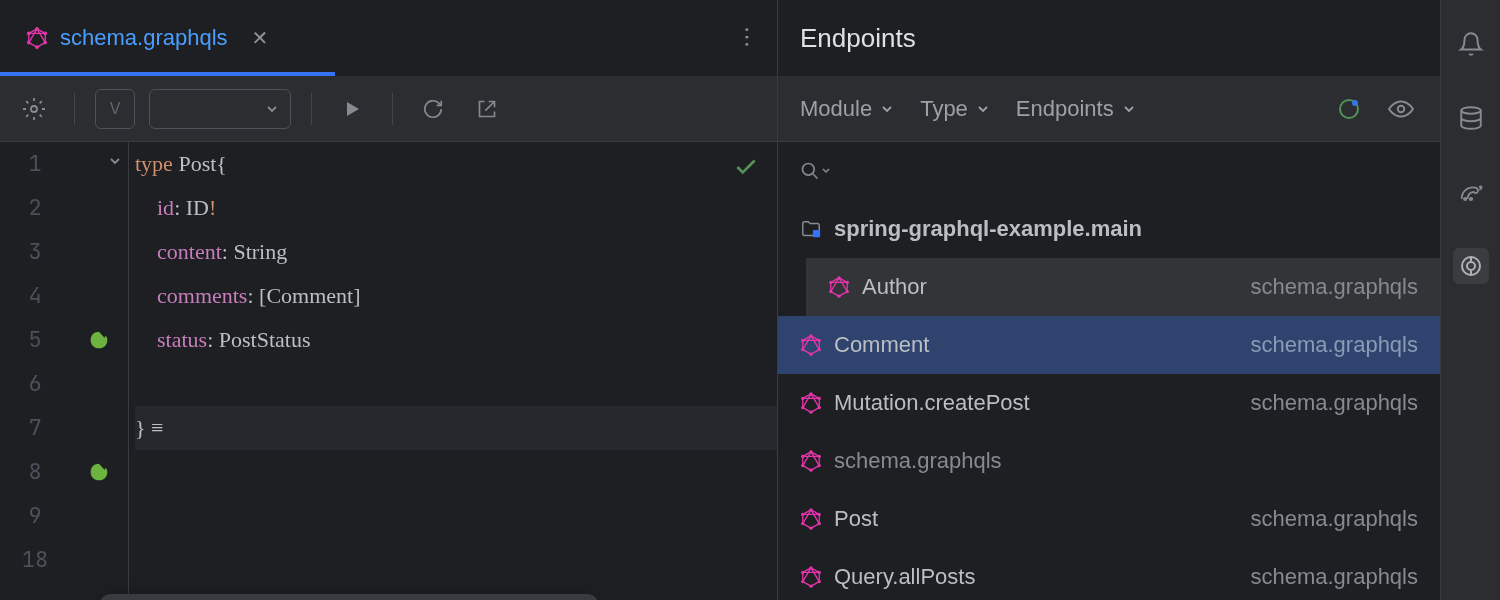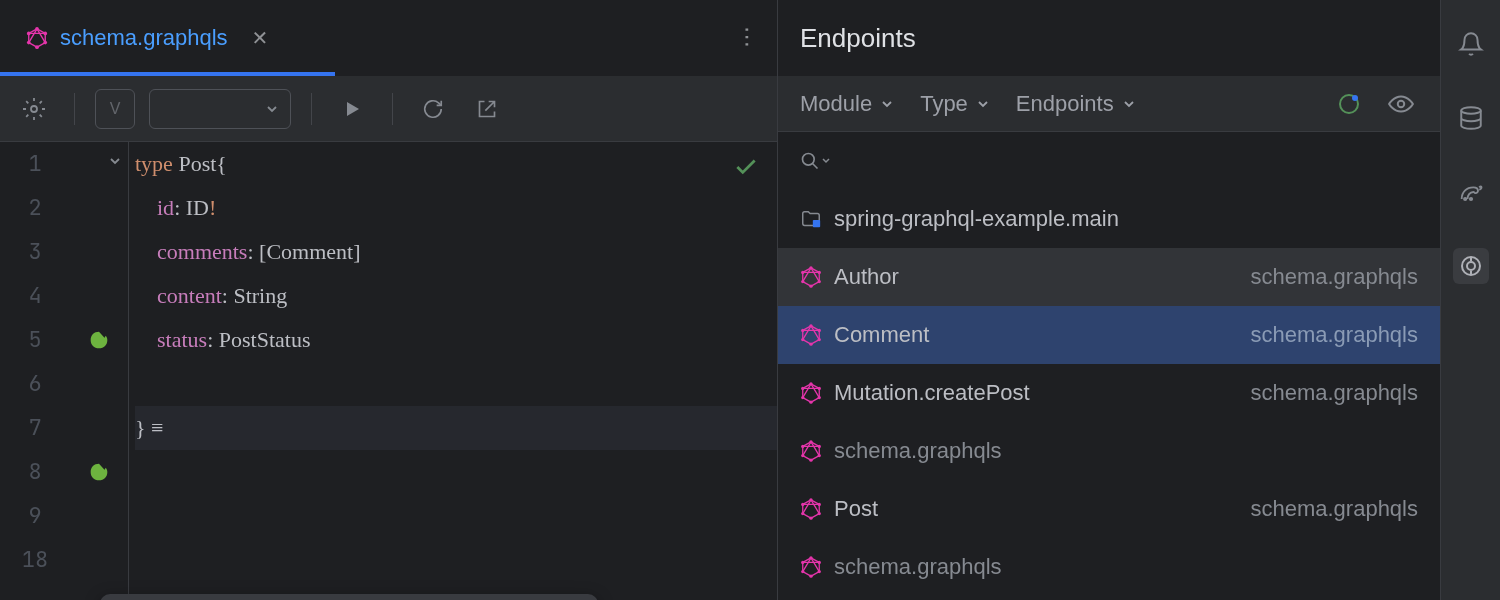--- a/index.html
+++ b/index.html
@@ -41,31 +41,31 @@
   .bang { color: #cf8e6d; }
   .bracket { color: #bcbec4; }
   .fold { position: absolute; left: 108px; top: 12px; color: #868a91; cursor: pointer; }
   .status-check { position: absolute; right: 18px; top: 12px; color: #549159; }
   .tooltip { position: absolute; left: 100px; top: 452px; background: #393b40; color: #d4d6db; padding: 16px 24px; border-radius: 10px; font-family: -apple-system, sans-serif; font-size: 22px; box-shadow: 0 4px 16px rgba(0,0,0,0.4); z-index: 10; }
   .line-9 { background: #26282e; }
 
   .endpoints-pane { flex: 1; display: flex; flex-direction: column; }
   .ep-header { height: 76px; display: flex; align-items: center; padding: 0 22px; }
   .ep-title { color: #dfe1e5; font-size: 26px; font-weight: 500; }
-  .ep-filters { height: 56px; background: #2b2d30; display: flex; align-items: center; gap: 18px; padding: 0 22px; border-bottom: 1px solid #393b40; }
+  .ep-filters { height: 66px; background: #2b2d30; display: flex; align-items: center; gap: 18px; padding: 0 22px; border-bottom: 1px solid #393b40; }
   .filter { display: flex; align-items: center; gap: 8px; color: #9da0a8; font-size: 22px; cursor: pointer; }
   .filter-spacer { flex: 1; }
   .ep-search { height: 58px; display: flex; align-items: center; padding: 0 22px; color: #868a91; }
   .search-icon-wrap { display: flex; align-items: center; gap: 2px; }
   .ep-list { flex: 1; overflow: hidden; }
   .ep-row { height: 58px; display: flex; align-items: center; gap: 12px; padding: 0 22px; font-size: 22px; cursor: pointer; }
-  .ep-row.module { color: #bcbec4; }
+  .ep-row.module { color: #bcbec4; font-weight: bold; }
   .ep-row.item { color: #bcbec4; }
   .ep-row.selected { background: #2e436e; }
-  .ep-row.hovered { background: #323438; }
+  .ep-row.hovered { background: #323438; margin-left: 28px; }
   .ep-row .ep-name { flex: 1; }
   .ep-row .ep-file { color: #868a91; }
   .ep-row.selected .ep-file { color: #8a9bb5; }
   .graphql-icon { width: 22px; height: 22px; flex-shrink: 0; }
   .folder-icon { width: 22px; height: 22px; flex-shrink: 0; }
 
   .right-rail { width: 60px; background: #2b2d30; display: flex; flex-direction: column; align-items: center; gap: 38px; padding-top: 26px; border-left: 1px solid #393b40; }
   .rail-btn { width: 36px; height: 36px; display: flex; align-items: center; justify-content: center; color: #868a91; cursor: pointer; border-radius: 6px; }
   .rail-btn.active { background: #3a3c40; color: #aeb0b6; }
 
@@ -176,22 +176,22 @@
                 <path d="M12 2C6 2 2 6 2 12s4 10 10 10 10-4 10-10c0-2-1-4-2-5-1 3-4 5-8 5-2 0-4-1-5-2 1 4 4 6 8 6 3 0 5-2 6-4" fill="#6db33f"></path>
               </svg>
             </div>
             <div class="gutter-row"></div>
             <div class="gutter-row"></div>
           </div>
       </div>
       <div class="code-col" id="code-col">
           <div class="code-line "><span class="kw">type </span><span class="type">Post</span><span class="bracket">{</span></div>
           <div class="code-line ">    <span class="field">id</span><span class="colon">: </span><span class="ftype">ID</span><span class="bang">!</span></div>
+          <div class="code-line ">    <span class="field">content</span><span class="colon">: </span><span class="ftype">String</span></div>
           <div class="code-line ">    <span class="field">comments</span><span class="colon">: </span><span class="bracket">[</span><span class="ftype">Comment</span><span class="bracket">]</span></div>
-          <div class="code-line ">    <span class="field">content</span><span class="colon">: </span><span class="ftype">String</span></div>
           <div class="code-line ">    <span class="field">status</span><span class="colon">: </span><span class="ftype">PostStatus</span></div>
           <div class="code-line "></div>
           <div class="code-line line-9"><span class="bracket">} </span><span class="colon">≡</span></div>
           <div class="code-line "></div>
         </div>
       <div class="tooltip">Navigate to Spring GraphQL schema mapping</div>
     </div>
   </div>
 
   <div class="endpoints-pane">
@@ -337,20 +337,21 @@
               <path d="M12 2 L21 7 L21 17 L12 22 L3 17 L3 7 Z"></path>
               <path d="M12 2 L3 17 M12 2 L21 17 M3 7 L21 7"></path>
             </g>
             <circle cx="12" cy="2" r="1.8" fill="#e535ab"></circle>
             <circle cx="21" cy="7" r="1.8" fill="#e535ab"></circle>
             <circle cx="21" cy="17" r="1.8" fill="#e535ab"></circle>
             <circle cx="12" cy="22" r="1.8" fill="#e535ab"></circle>
             <circle cx="3" cy="17" r="1.8" fill="#e535ab"></circle>
             <circle cx="3" cy="7" r="1.8" fill="#e535ab"></circle>
           </svg>
+          <span class="ep-name">Query.allPosts</span>
           <span class="ep-file">schema.graphqls</span>
         </div>
       </div>
   </div>
 </div>
 
 <div class="right-rail">
   <div class="rail-btn">
     <svg width="26" height="26" viewBox="0 0 24 24" fill="none" stroke="#868a91" stroke-width="1.8">
         <path d="M18 8a6 6 0 0 0-12 0c0 7-3 9-3 9h18s-3-2-3-9M13.7 21a2 2 0 0 1-3.4 0"></path>

